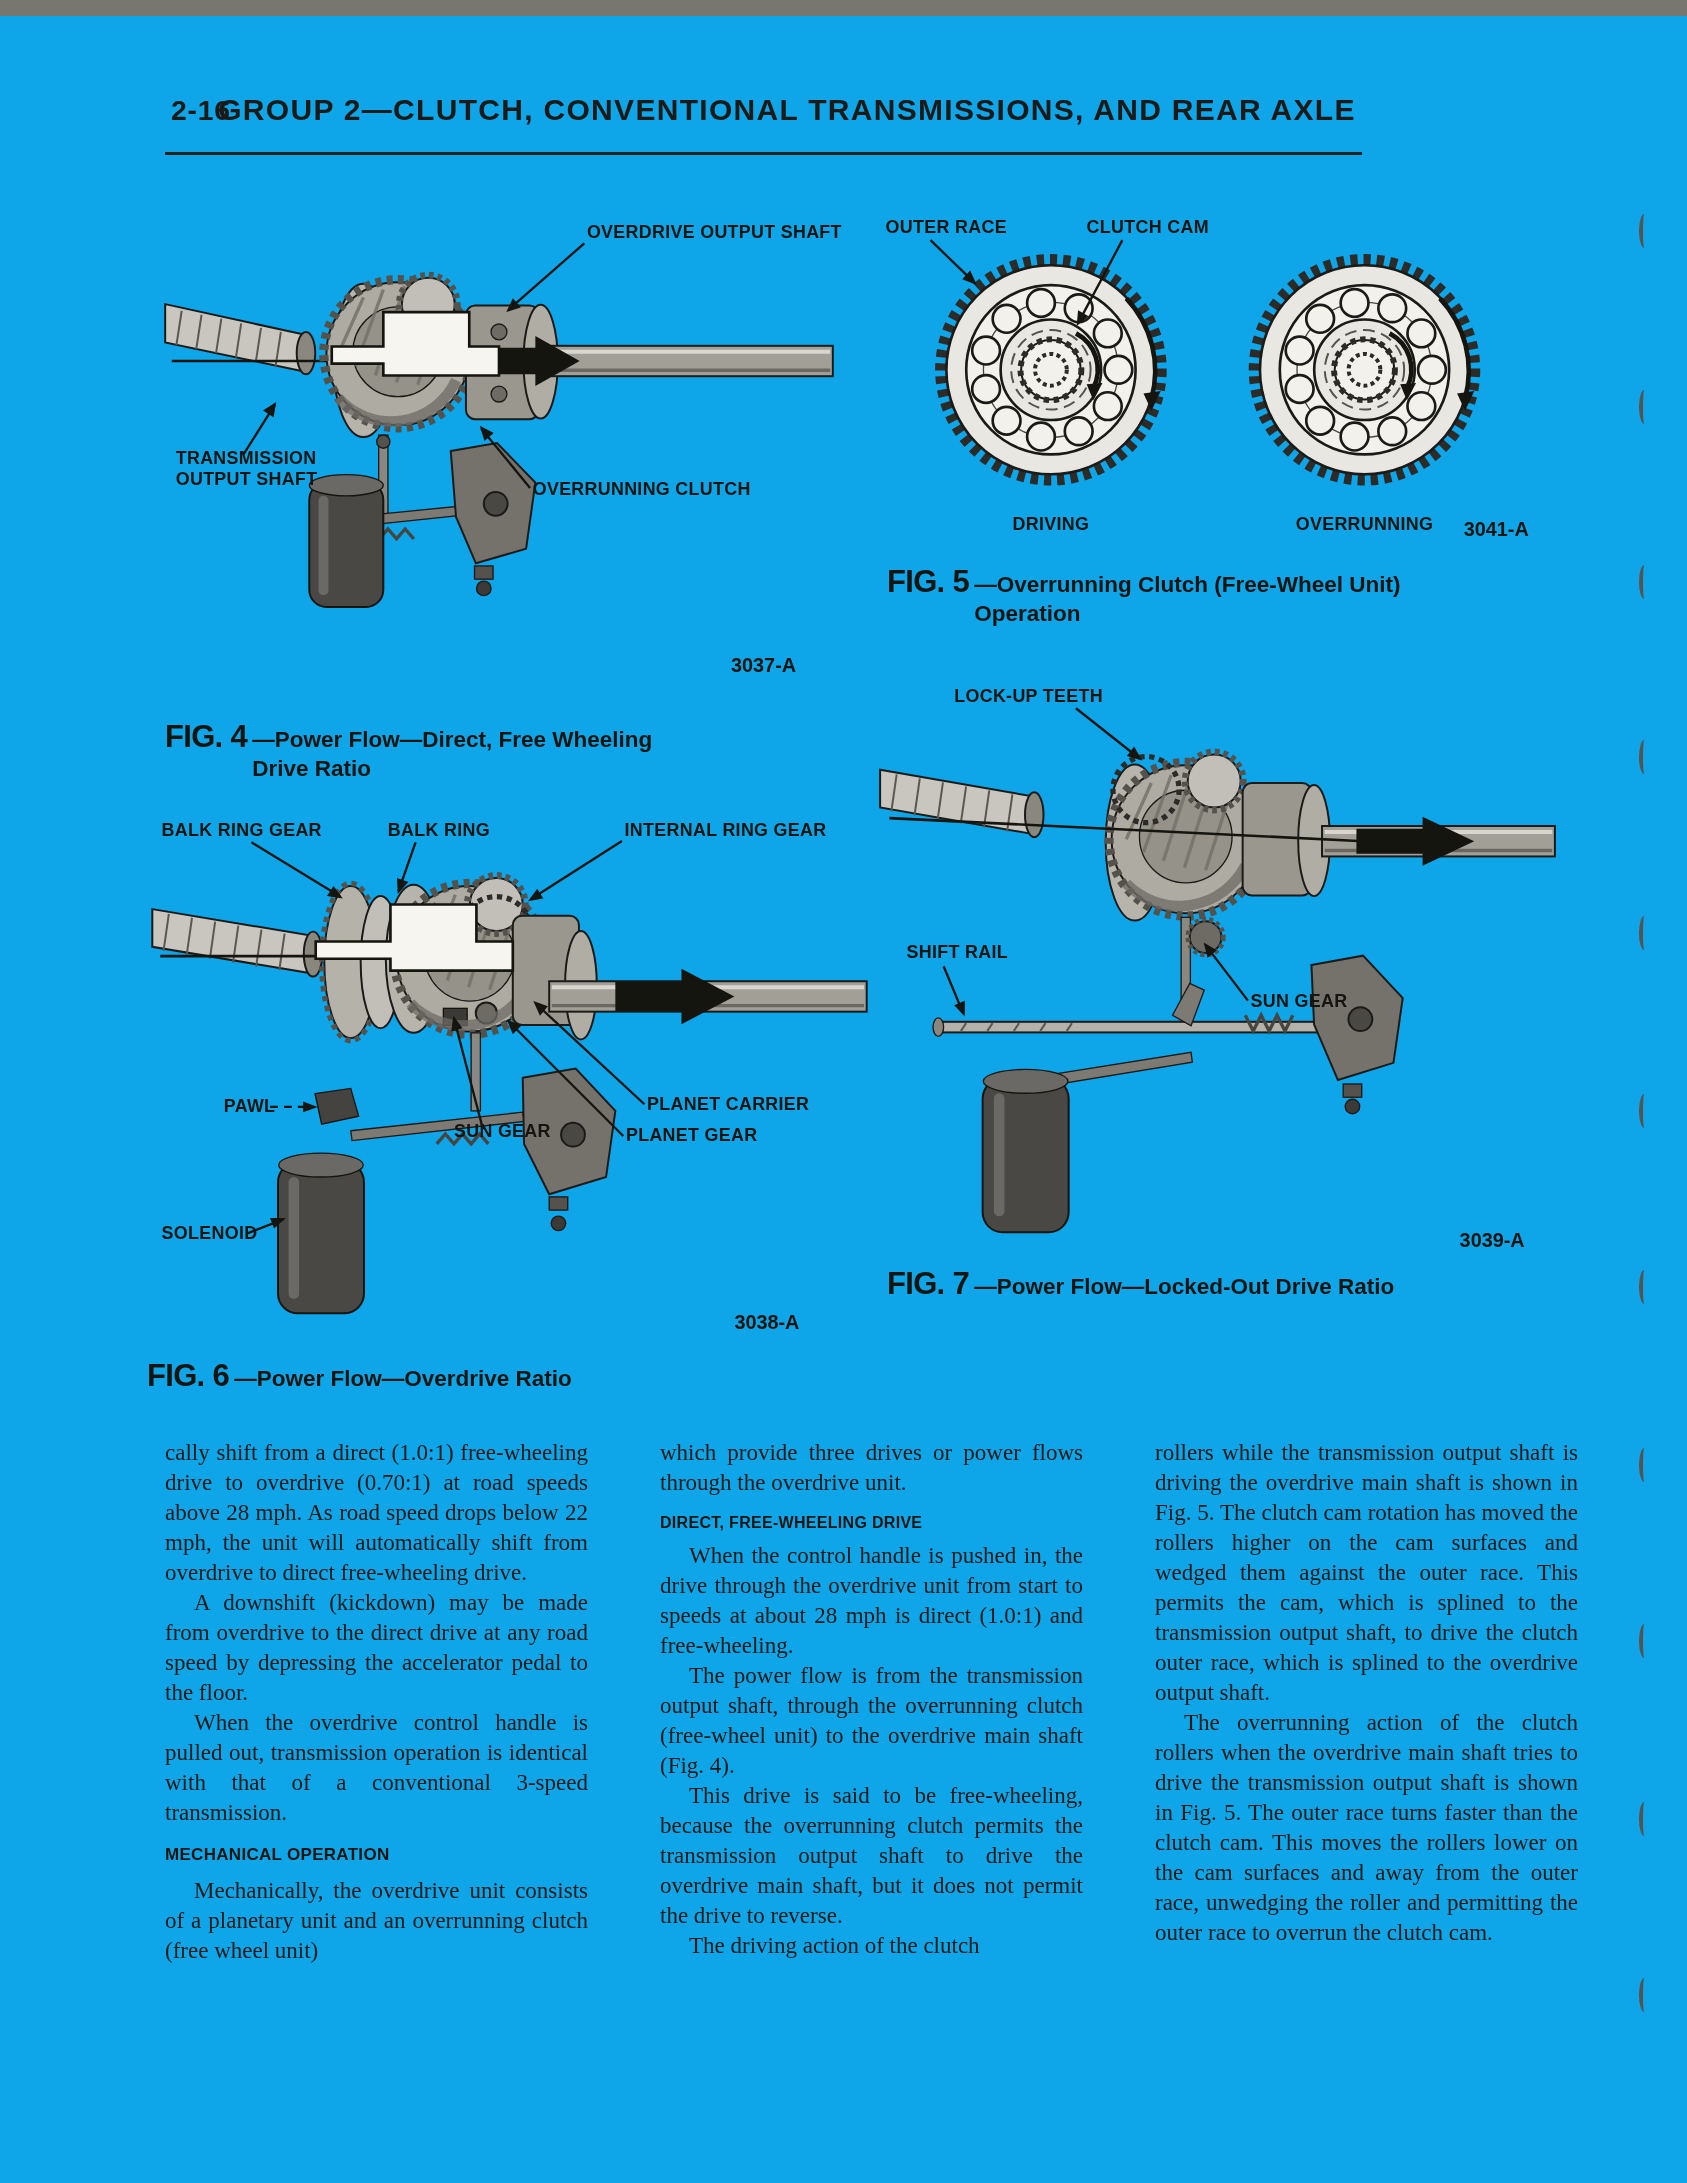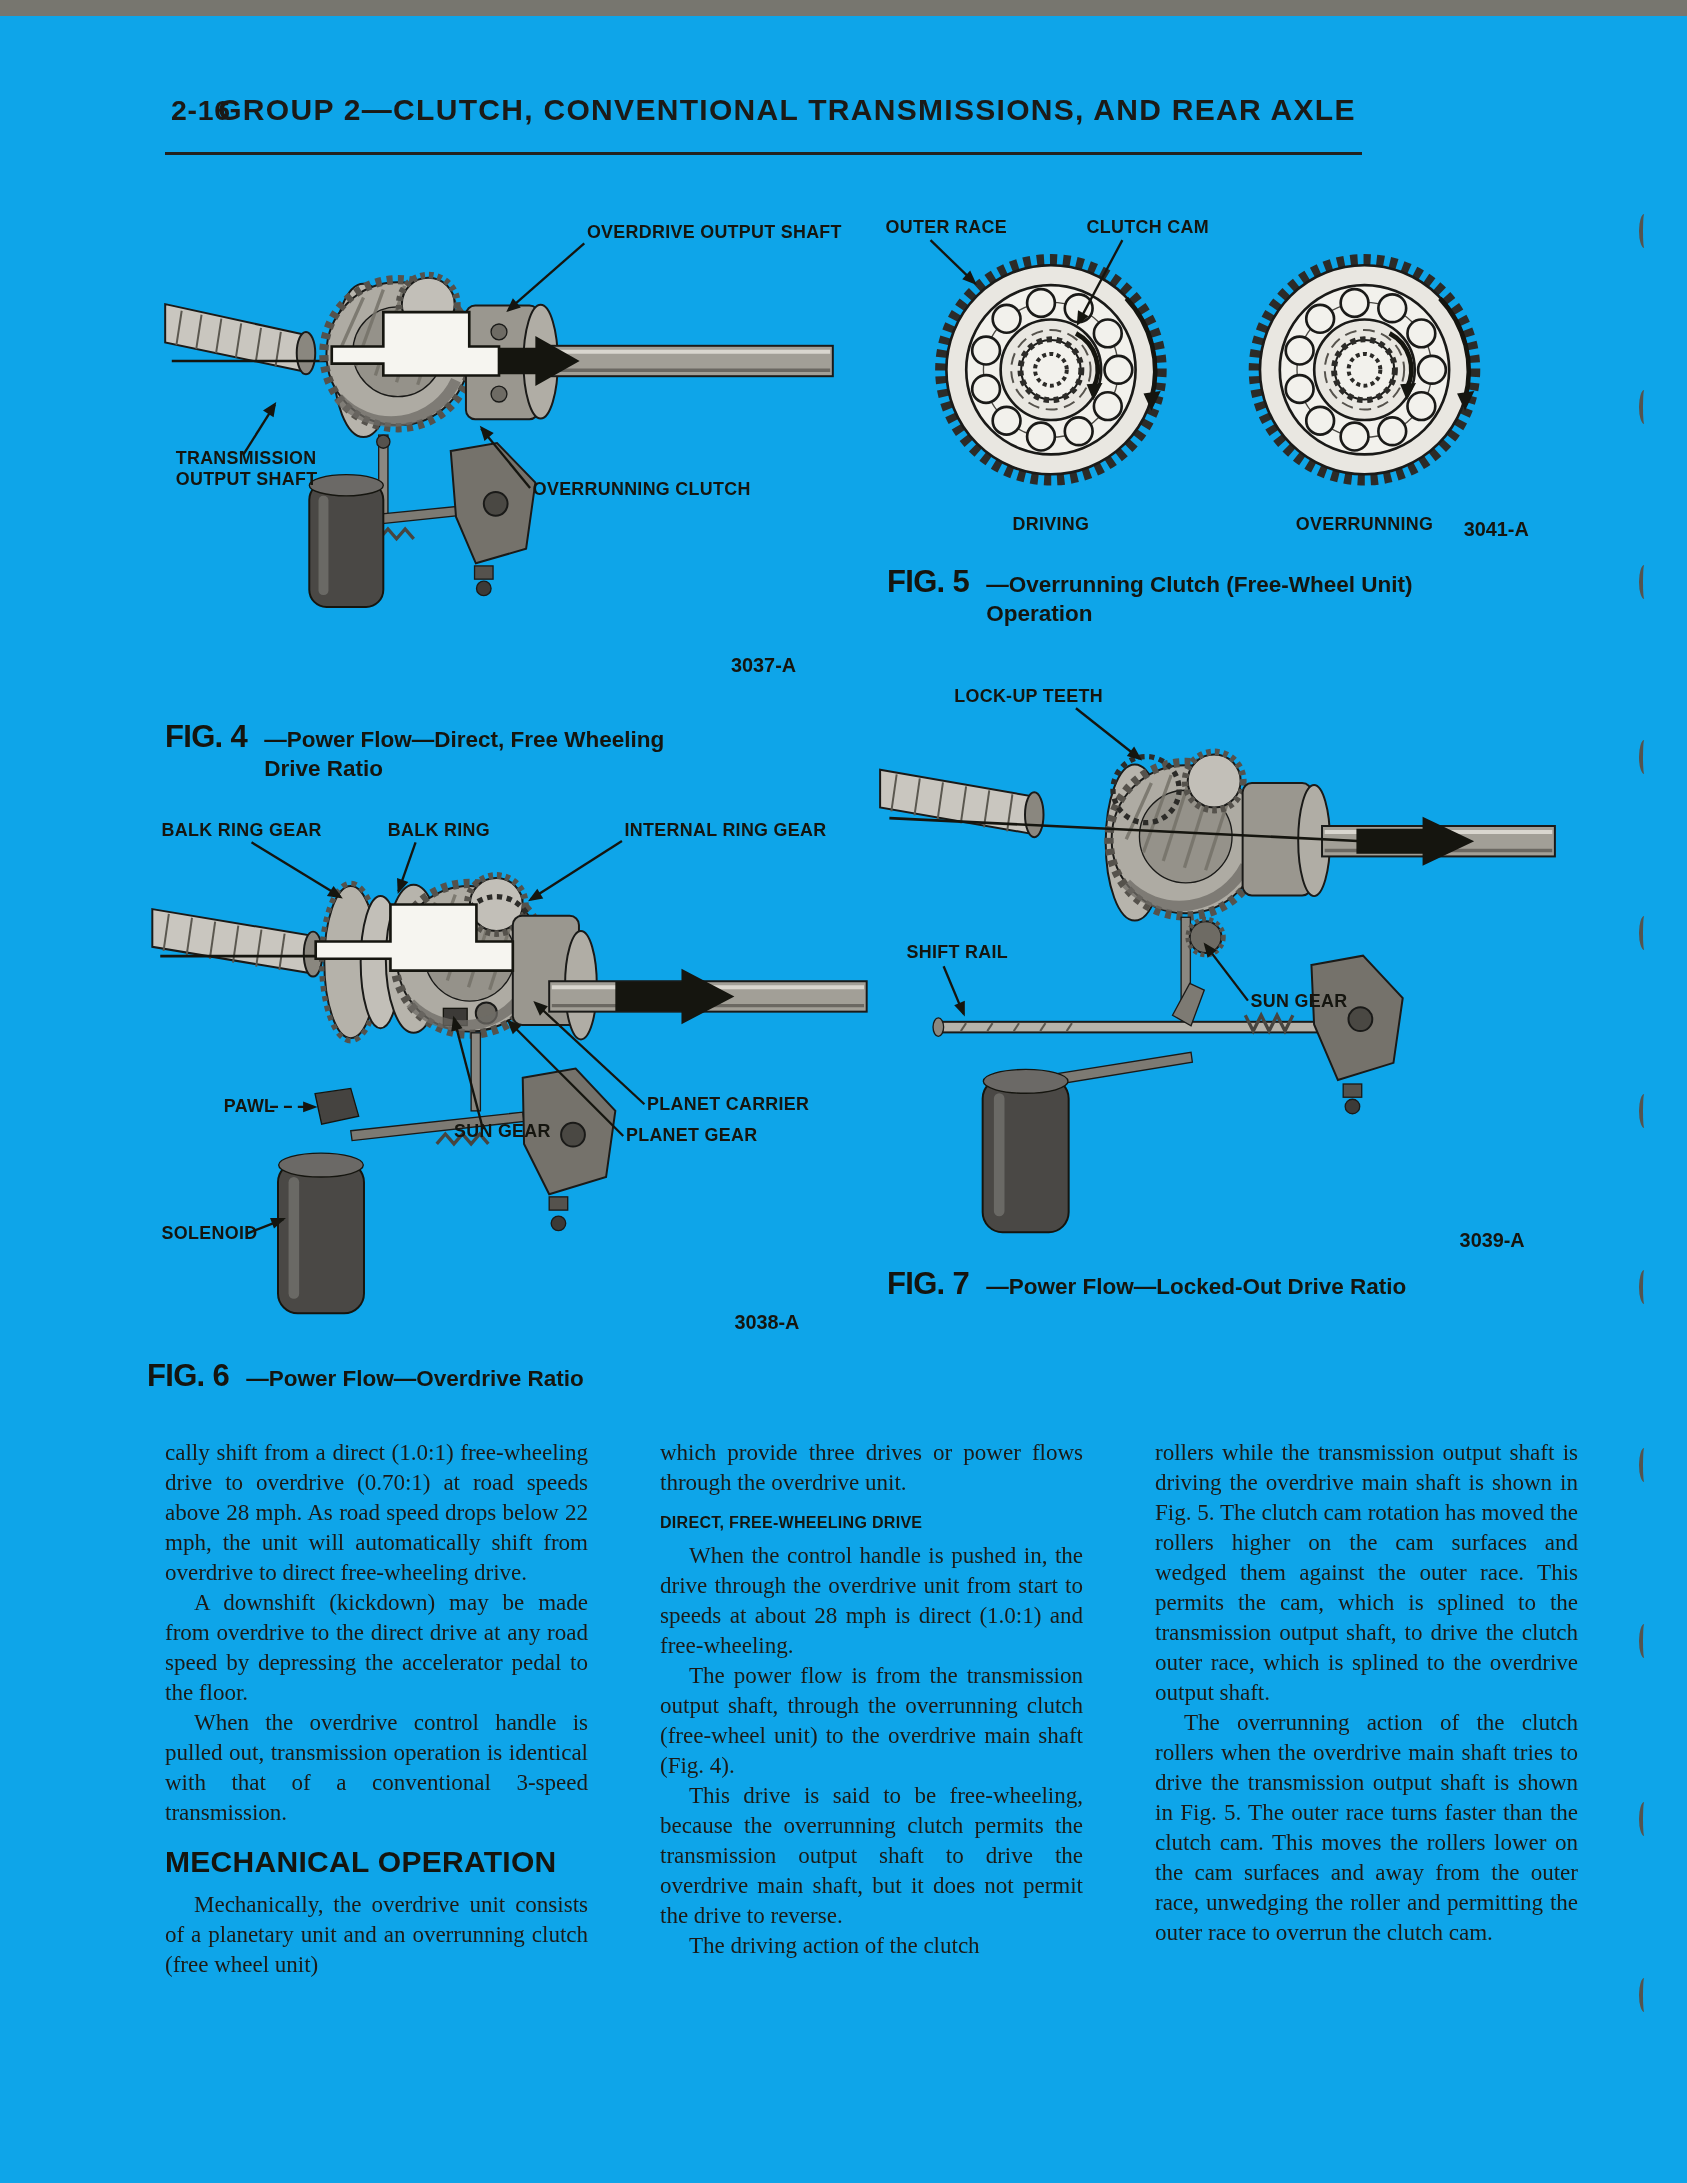--- a/index.html
+++ b/index.html
@@ -13,28 +13,28 @@
                letter-spacing:1.3px; white-space:nowrap; }
   .hdr-rule { position:absolute; left:165px; top:136px; width:1197px; height:3.3px; background:#23221f; }
   svg.art { position:absolute; overflow:visible; }
   .lab  { font-family:"Liberation Sans",sans-serif; font-weight:bold; font-size:27px; fill:#15150f; letter-spacing:.5px; }
   .code { font-family:"Liberation Sans",sans-serif; font-weight:bold; font-size:30px; fill:#15150f; }
   .lead { stroke:#15150f; stroke-width:3.5; fill:none; }
   .leadd{ stroke:#15150f; stroke-width:3.5; fill:none; stroke-dasharray:12 9; }
   .hatch{ stroke:#5a574f; stroke-width:3; }
   .ghatch{ stroke:#757269; stroke-width:5; opacity:.85; }
   .fig-caption { position:absolute; display:flex; align-items:baseline;
-                 font-family:"Liberation Sans",sans-serif; font-weight:bold; color:#15150f;gap:12px; }
+                 font-family:"Liberation Sans",sans-serif; font-weight:bold; color:#15150f; }
   .fig-num  { font-size:31px; letter-spacing:-0.7px; margin-right:5.3px; }
   .fig-text { font-size:22.5px; line-height:1.3; }
   #columns { position:absolute; left:165px; top:1422px; width:1370px; display:grid;
              grid-template-columns:423px 423px 423px; column-gap:72px; }
   .body-p { font-size:23px; line-height:30px; text-align:justify; text-indent:29px; }
   .body-p.noind { text-indent:0; }
-  .sec-head { font-family:"Liberation Sans",sans-serif; font-size:30px; letter-spacing:0.3px;
+  .sec-head { font-family:"Liberation Sans",sans-serif; font-size:17px; letter-spacing:0.3px;
               margin:17px 0 10.6px 0; color:#15150f; }
   .sub-head { font-family:"Liberation Sans",sans-serif; font-size:16px; letter-spacing:0.3px;
               margin:16px 0 9.3px 0; color:#15150f; }
   .bind-mark { position:absolute; left:1639px; width:10.6px; height:34px;
                border-left:4px solid #55544f; border-radius:50% 0 0 50% / 50% 0 0 50%; }
 </style>
 </head>
 <body>
 
 <div id="page">

